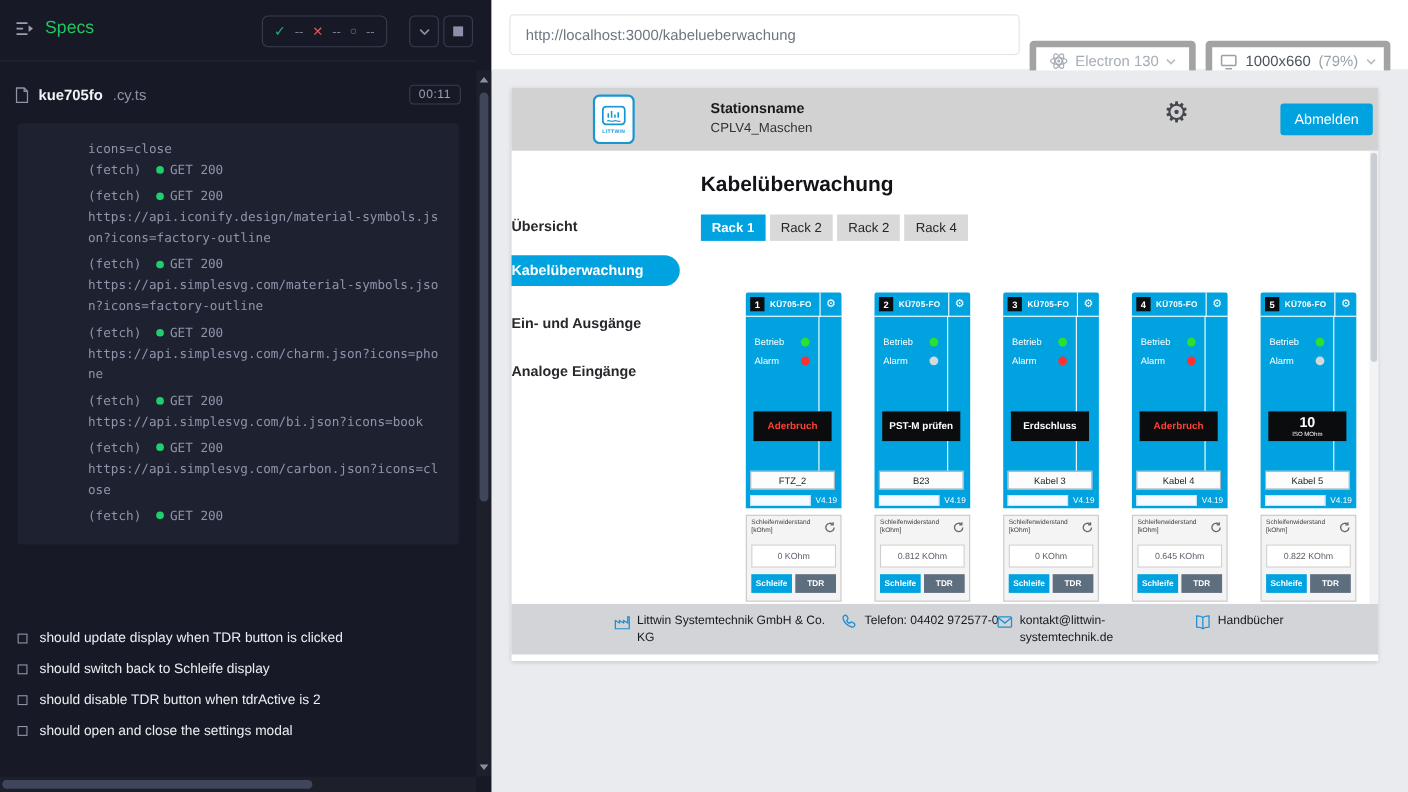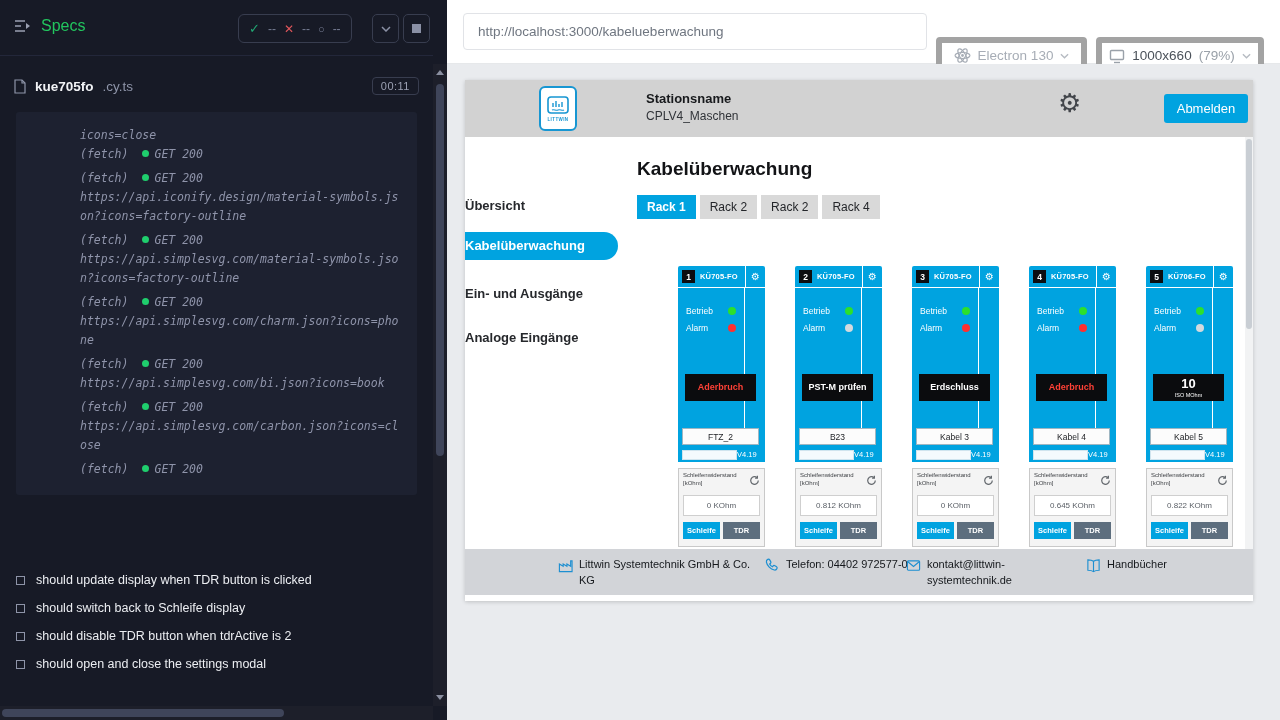--- a/index.html
+++ b/index.html
@@ -21,21 +21,21 @@
               border-radius:5px; display:flex; align-items:center; justify-content:center; background:transparent; }
   .stop-sq { width:9px; height:9px; background:#8a90a5; }
   .spec-row { position:absolute; left:0; top:70px; width:433px; height:32px; display:flex;
               align-items:center; padding:0 14px; gap:9px; }
   .spec-name { font-size:13.5px; font-weight:bold; color:#f2f3f6; }
   .spec-ext { font-size:13.5px; color:#8e94a8; font-weight:normal; }
   .spec-spacer { flex:1; }
   .timer { border:1px solid #383d4f; border-radius:4px; padding:2px 8px; font-size:11px;
            color:#9ba0b2; letter-spacing:.5px; }
   .log { position:absolute; left:16px; top:112px; width:401px; background:#1d2130; border-radius:3px;
-         padding:14px 14px 12px 64px; font-family:"DejaVu Sans Mono", monospace; font-style:italic;
+         padding:14px 14px 12px 64px; font-family:"DejaVu Sans Mono", monospace; 
          font-size:11.5px; line-height:1.65; color:#8f94aa; }
   .log-entry { margin-bottom:5px; cursor:pointer; }
   .log-url { word-break:break-all; }
   .gdot { display:inline-block; width:7px; height:7px; border-radius:50%; background:#1fce6d;
           margin:0 5px 1px 14px; vertical-align:middle; }
   .tests { position:absolute; left:0; top:566px; width:433px; }
   .test-item { display:flex; align-items:center; gap:11px; padding:7px 16px; cursor:pointer; }
   .test-box { width:9px; height:9px; border:1.5px solid #8e94a8; flex:0 0 auto; }
   .test-title { font-size:12.5px; color:#eceef2; }
 
@@ -110,21 +110,21 @@
   .led-label { font-size:8.5px; width:42px; }
   .led { width:8px; height:8px; border-radius:50%; }
   .status-box { position:absolute; left:7px; top:108px; width:71px; height:27px; background:#0b0c0e;
                 display:flex; flex-direction:column; align-items:center; justify-content:center; text-align:center; }
   .status-main { font-size:9px; font-weight:bold; line-height:1.1; }
   .status-sub { font-size:5.5px; color:#fff; }
   .name-box { position:absolute; left:4px; top:162px; width:77px; height:17px; background:#fcfcfc;
               border:1px solid #9fb6c2; color:#1c1e22; font-size:8.5px; display:flex;
               align-items:center; justify-content:center; }
   .version-row { position:absolute; left:4px; right:4px; top:183px; height:11px; display:flex;
-                 align-items:center; }
+                 align-items:center; justify-content:space-between; }
   .mini-box { width:55px; height:10px; background:#f4fafd; border:1px solid #cfe4ee; }
   .version { font-size:7.5px; color:#fff; }
   .meas { margin-top:6px; height:79px; background:#f4f4f4; border:1px solid #c9c9c9; padding:3px 4px; }
   .meas-head { display:flex; justify-content:space-between; align-items:flex-start; }
   .meas-label { font-size:6px; color:#3c3f43; max-width:60px; line-height:1.25; }
   .refresh { cursor:pointer; }
   .value-box { margin-top:5px; height:21px; background:#fff; border:1px solid #cfcfcf; display:flex;
                align-items:center; justify-content:center; font-size:8px; color:#5a5f66; }
   .btn-row { margin-top:6px; display:flex; gap:3px; }
   .btn-row button { flex:1; height:17px; border:none; color:#fff; font-size:7.5px; font-weight:600;

